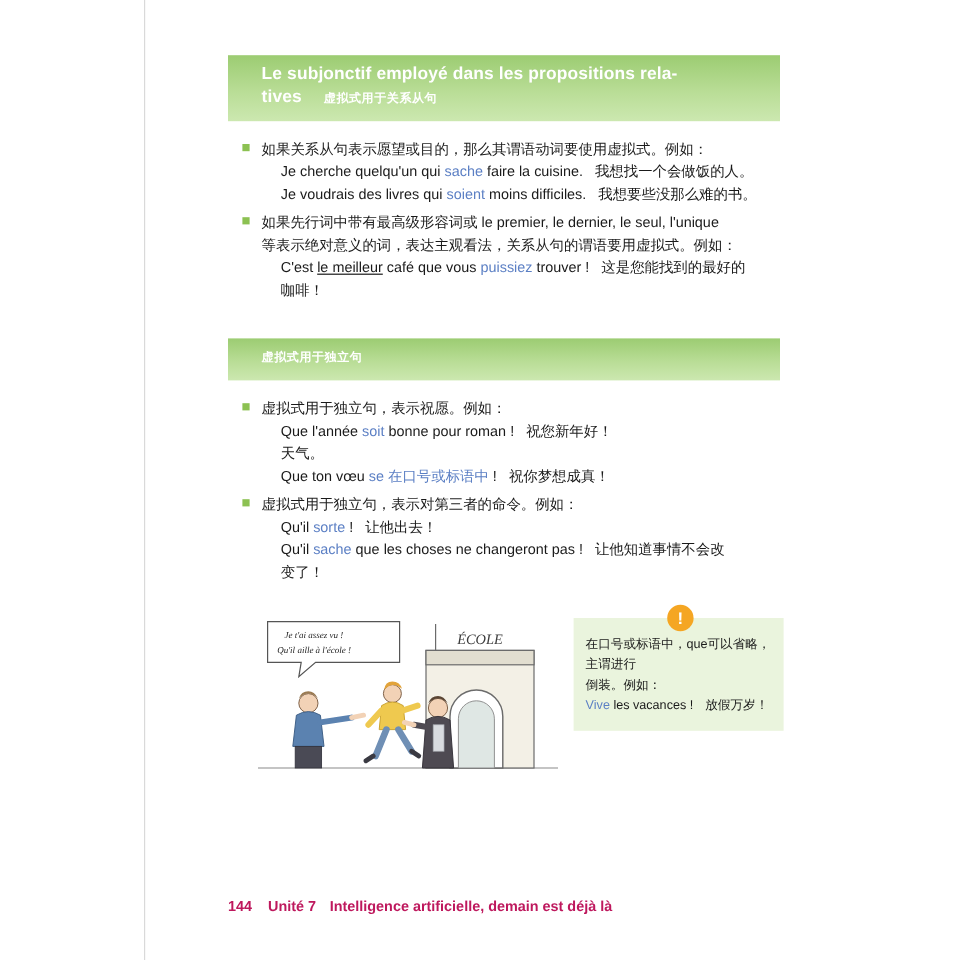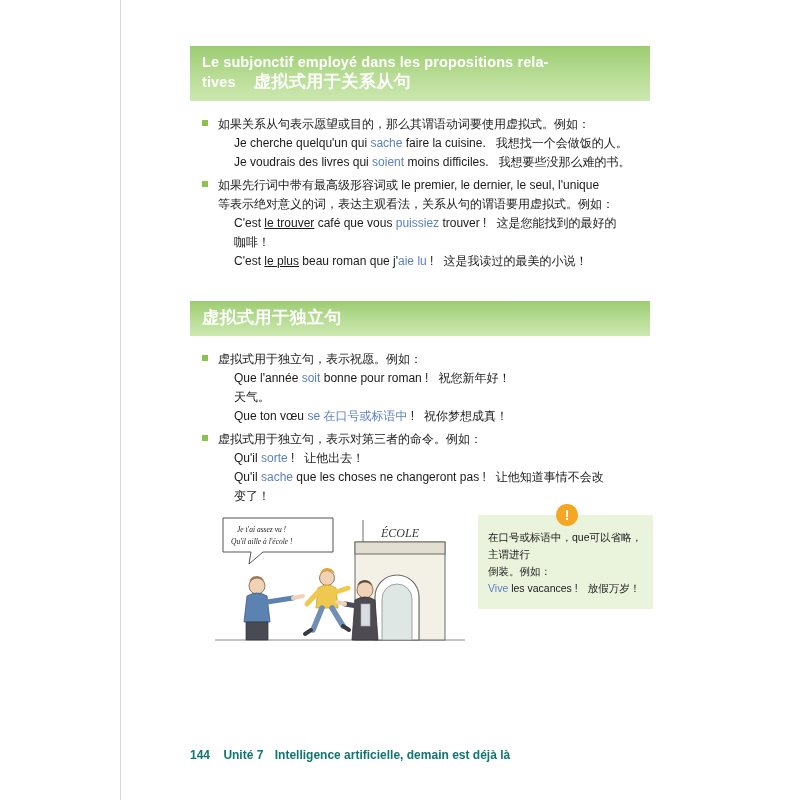--- a/index.html
+++ b/index.html
@@ -33,33 +33,33 @@
     left: 190px;
     top: 0;
     width: 460px;
     height: 800px;
   }
 
   
   .banner {
     background: linear-gradient(to bottom, #9ccc72 0%, #b9dd96 55%, #cce8b0 100%);
     color: #ffffff;
-    padding: 7px 12px 9px 12px;
+    padding: 7px 12px 9px 28px;
     box-sizing: border-box;
     width: 100%;
   }
   .banner-line {
     font-size: 14.5px;
     font-weight: bold;
     line-height: 19px;
     color: #ffffff;
     letter-spacing: 0.1px;
   }
   .banner-line.cn {
-    font-size: 17px;
+    font-size: 10px;
     letter-spacing: 0.5px;
   }
 
   
   .bullets {
     margin-top: 14px;
     padding-left: 12px;
   }
   .bullet-item {
     position: relative;
@@ -135,21 +135,21 @@
     text-align: center;
   }
   .note .hl { color: #5b7fc4; text-align: center; }
 
   
   .footer {
     position: absolute;
     left: 190px;
     bottom: 38px;
     font-size: 12px;
-    color: #0f766e;
+    color: #be185d;
   }
   .footer .pg {
     font-weight: bold;
     margin-right: 10px;
   }
   .footer .unite {
     font-weight: bold;
     margin-right: 8px;
   }
   .footer .title {
@@ -184,26 +184,23 @@
         <div class="line fr indent">
           <span>Je voudrais des livres qui </span><span class="hl">soient</span><span> moins difficiles.</span><span class="sp"></span><span>我想要些没那么难的书。</span>
         </div>
       </div>
 
       <div class="bullet-item">
         <span class="bullet-sq"></span>
         <div class="line">如果先行词中带有最高级形容词或 le premier, le dernier, le seul, l'unique</div>
         <div class="line">等表示绝对意义的词，表达主观看法，关系从句的谓语要用虚拟式。例如：</div>
         <div class="line fr indent">
-          <span>C'est </span><span class="hl-u">le trouver</span><span> café que vous </span><span class="hl">puissiez</span><span> trouver !</span><span class="sp"></span><span>这是您能找到的最好的</span>
+          <span>C'est </span><span class="hl-u">le meilleur</span><span> café que vous </span><span class="hl">puissiez</span><span> trouver !</span><span class="sp"></span><span>这是您能找到的最好的</span>
         </div>
         <div class="line indent">咖啡！</div>
-        <div class="line fr indent">
-          <span>C'est </span><span class="hl-u">le plus</span><span> beau roman que j'</span><span class="hl">aie lu</span><span> !</span><span class="sp"></span><span>这是我读过的最美的小说！</span>
-        </div>
       </div>
     </div>
 
     <div class="gap-1"></div>
     <div class="banner">
       <div class="banner-line cn">虚拟式用于独立句</div>
     </div>
 
     <div class="bullets">
       <div class="bullet-item">

